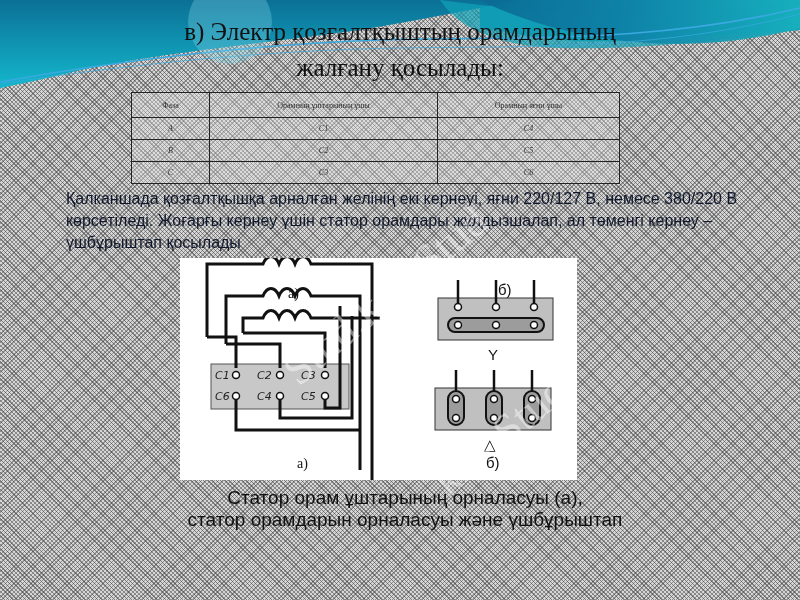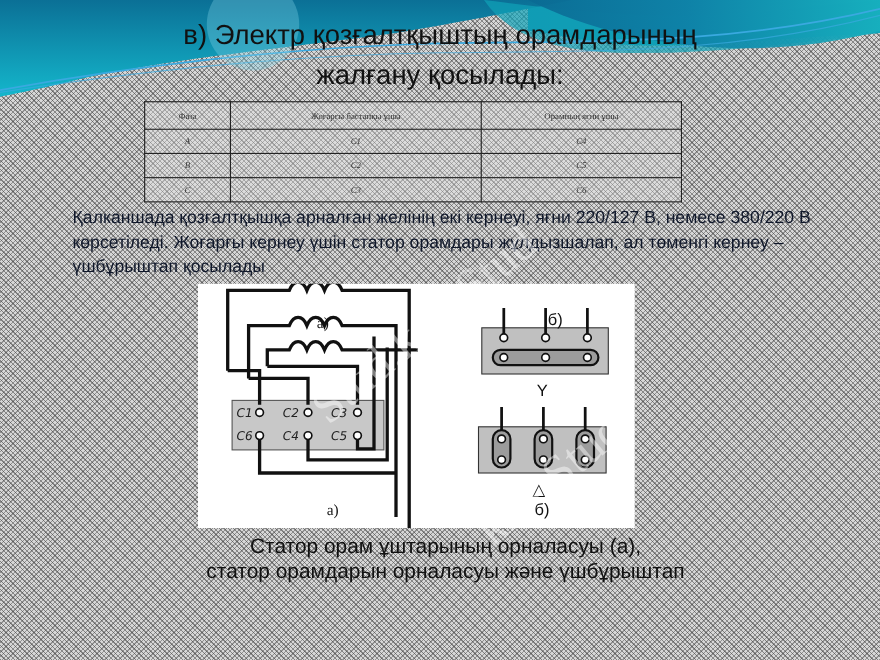--- a/index.html
+++ b/index.html
@@ -8,21 +8,21 @@
     font-family:"Liberation Sans", sans-serif;
     background-color:#d6d6d6;
     background-image:
       repeating-linear-gradient(45deg, rgba(60,60,60,0.55) 0 1px, transparent 1px 3px),
       repeating-linear-gradient(-45deg, rgba(60,60,60,0.45) 0 1px, transparent 1px 3px);
   }
   .slide { position:absolute; left:0; top:0; width:800px; height:600px; }
   .header-wave { position:absolute; left:0; top:0; width:800px; height:140px; }
   .title {
     position:absolute; left:0; width:800px; text-align:center;
-    font-family:Liberation Sans, sans-serif; font-size:25px; color:#111;
+    font-family:Liberation Serif, serif; font-size:25px; color:#111;
     line-height:30px;
   }
   .title.l1 { top:17px; }
   .title.l2 { top:53px; }
   .watermark {
     position:absolute; font-family:"Liberation Serif", serif; font-size:44px;
     color:rgba(255,255,255,0.45); transform:rotate(-40deg); white-space:nowrap;
     pointer-events:none;
   }
   table.ph {
@@ -75,21 +75,21 @@
     <ellipse cx="230" cy="22" rx="42" ry="42" fill="#7fd0e6" opacity="0.35"></ellipse>
   </svg>
 
   <div class="title l1">в) Электр қозғалтқыштың орамдарының</div>
   <div class="title l2">жалғану қосылады:</div>
 
   <table class="ph">
     <tbody>
         <tr>
       <th style="width:77px">Фаза</th>
-      <th style="width:227px">Жоғарғы бастапқы ұшы</th>
+      <th style="width:227px">Орамның ұштарының ұшы</th>
       <th>Орамның яғни ұшы</th>
     </tr>
     <tr>
       <td>A</td>
       <td>C1</td>
       <td>C4</td>
     </tr>
     <tr>
       <td>B</td>
       <td>C2</td>

